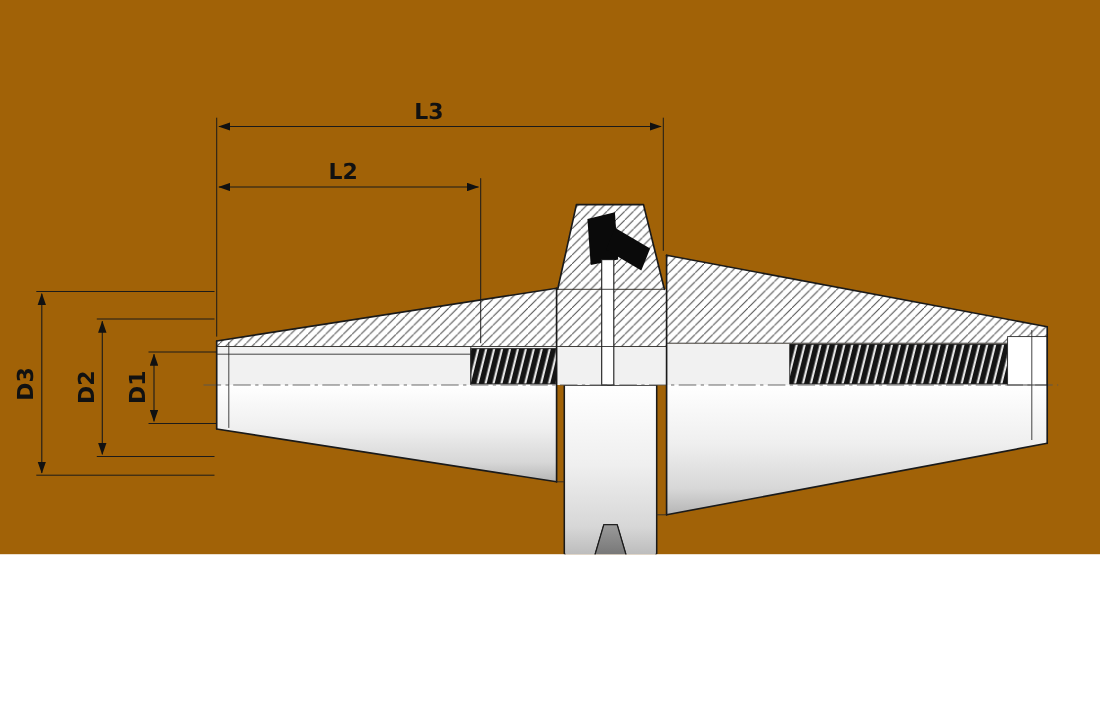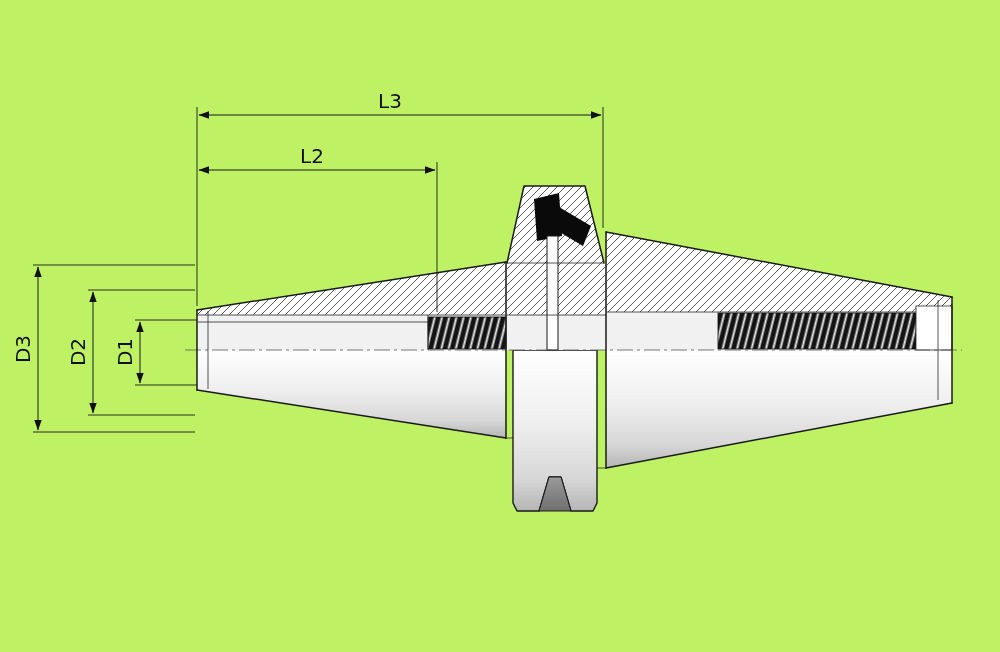--- a/index.html
+++ b/index.html
@@ -1,17 +1,17 @@
 <!DOCTYPE html>
 <html><head>
 <meta charset="utf-8">
 <style>
   html,body{margin:0;padding:0;background:#ffffff;}
-  .frame{position:relative;width:1000px;height:652px;background:#bef264;overflow:hidden;
-         font-family:"DejaVu Sans", sans-serif;}
+  .frame{position:relative;width:1000px;height:504px;background:#a16207;overflow:hidden;
+         font-family:"DejaVu Sans", sans-serif;font-weight:bold;}
   svg{display:block;}
   .ol   {stroke:#1a1a1a;stroke-width:1.5;fill:none;stroke-linejoin:round;stroke-linecap:round;}
   .thin {stroke:#2a2a2a;stroke-width:0.8;fill:none;}
   .dim  {stroke:#1a1a1a;stroke-width:1;fill:none;}
   .ext  {stroke:#1a1a1a;stroke-width:0.9;fill:none;}
   .cl   {stroke:#555555;stroke-width:0.8;fill:none;stroke-dasharray:16 4 3 4;}
   .dimtext{font-family:"DejaVu Sans", sans-serif;font-size:20px;fill:#111111;}
   .arrow{fill:#111111;}
 </style>
 </head>

